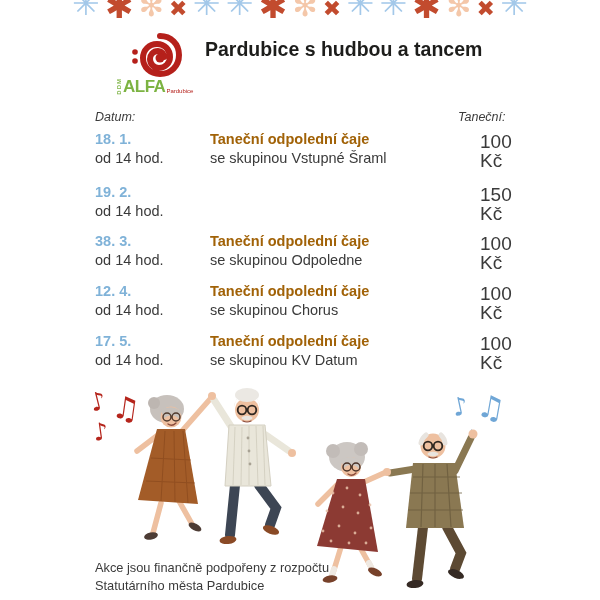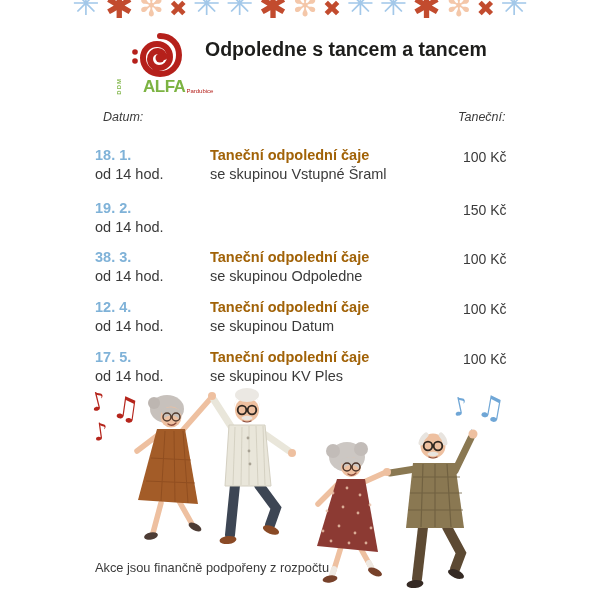--- a/index.html
+++ b/index.html
@@ -26,41 +26,41 @@
 
   
   .logo{left:116px;top:33px;width:92px;height:64px;}
   .logo-spiral{position:absolute;left:14px;top:0;}
   .logo-bottom{position:absolute;left:0;bottom:2px;display:flex;align-items:flex-end;}
   .logo-ddm{
     color:var(--logo-green);font-size:6px;font-weight:bold;letter-spacing:1px;
     writing-mode:vertical-rl;transform:rotate(180deg);line-height:1;margin-right:1px;
   }
   .logo-alfa{
-    color:var(--logo-green);font-size:17px;font-weight:800;letter-spacing:-0.5px;line-height:1;margin-left:20px;
+    color:var(--logo-green);font-size:17px;font-weight:800;letter-spacing:-0.5px;line-height:1;
   }
   .logo-city{color:var(--logo-red);font-size:6px;margin-left:1px;line-height:1;margin-bottom:1px;}
 
   
   .title{left:205px;top:36px;width:310px;
     font-size:19.5px;font-weight:800;line-height:26px;color:var(--title-text);}
 
   
   .content{left:75px;top:0;width:450px;height:600px;}
   .col-head{position:absolute;top:110px;font-size:12.5px;font-style:italic;color:#3c3c3c;}
-  .col-head.date{left:28px;}
+  .col-head.date{left:20px;}
   .col-head.price{left:383px;}
-  .row{position:absolute;left:0;width:450px;height:46px;font-size:14.5px;line-height:19px;margin-top:16px;}
+  .row{position:absolute;left:0;width:450px;height:46px;font-size:14.5px;line-height:19px;}
   .row .cell-date{position:absolute;left:20px;top:0;width:110px;}
   .row .date-val{color:var(--date-blue);font-weight:bold;}
   .row .time-val{color:var(--body-text);}
   .row .cell-event{position:absolute;left:135px;top:0;width:235px;}
   .row .event-title{font-weight:bold;color:#a16207;}
   .row .event-sub{color:var(--body-text);}
-  .row .cell-price{position:absolute;left:388px;top:2px;font-size:14px;color:var(--body-text);}
+  .row .cell-price{position:absolute;left:405px;top:2px;font-size:19px;color:var(--body-text);}
 
   
   .illustration{left:75px;top:383px;width:450px;height:212px;}
   .note{position:absolute;font-family:"DejaVu Sans",sans-serif;line-height:1;pointer-events:none;}
   .note-red{color:var(--note-red);}
   .note-blue{color:var(--note-blue);}
   .n1{left:90px;top:389px;font-size:25px;transform:rotate(-14deg);}
   .n2{left:112px;top:393px;font-size:31px;transform:rotate(8deg);}
   .n3{left:93px;top:420px;font-size:24px;transform:rotate(-8deg);}
   .n4{left:452px;top:394px;font-size:25px;transform:rotate(-12deg);}
@@ -99,21 +99,21 @@
     <circle cx="30" cy="25" r="4.5" fill="#b5201b"></circle>
   </svg>
   <div class="logo-bottom">
     <span class="logo-ddm">DDM</span>
     <span class="logo-alfa">ALFA</span>
     <span class="logo-city">Pardubice</span>
   </div>
 </div>
 
 <div class="abs title">
-  <div>Odpoledne s tancem a tancem</div>
+  <div>Pardubice s hudbou a tancem</div>
 </div>
 
 <div class="abs content">
   <div class="col-head date">Datum:</div>
   <div class="col-head price">Taneční:</div>
 
   <div class="row" style="top:130px">
     <div class="cell-date">
       <div class="date-val">18. 1.</div>
       <div class="time-val">od 14 hod.</div>
@@ -145,33 +145,33 @@
     <div class="cell-price">100 Kč</div>
   </div>
 
   <div class="row" style="top:282px">
     <div class="cell-date">
       <div class="date-val">12. 4.</div>
       <div class="time-val">od 14 hod.</div>
     </div>
     <div class="cell-event">
       <div class="event-title">Taneční odpolední čaje</div>
-      <div class="event-sub">se skupinou Datum</div>
+      <div class="event-sub">se skupinou Chorus</div>
     </div>
     <div class="cell-price">100 Kč</div>
   </div>
 
   <div class="row" style="top:332px">
     <div class="cell-date">
       <div class="date-val">17. 5.</div>
       <div class="time-val">od 14 hod.</div>
     </div>
     <div class="cell-event">
       <div class="event-title">Taneční odpolední čaje</div>
-      <div class="event-sub">se skupinou KV Ples</div>
+      <div class="event-sub">se skupinou KV Datum</div>
     </div>
     <div class="cell-price">100 Kč</div>
   </div>
 </div>
 
 <span class="note note-red n1">♪</span>
 <span class="note note-red n2">♫</span>
 <span class="note note-red n3">♪</span>
 <span class="note note-blue n4">♪</span>
 <span class="note note-blue n5">♫</span>
@@ -276,13 +276,14 @@
     <circle cx="353" cy="63" r="4.3" fill="none" stroke="#2e2620" stroke-width="1.8"></circle>
     <circle cx="363" cy="63" r="4.3" fill="none" stroke="#2e2620" stroke-width="1.8"></circle>
     <path d="M 357 63 L 359 63" stroke="#2e2620" stroke-width="1.8"></path>
     <ellipse cx="358" cy="71" rx="5.5" ry="2.2" fill="#e8e4df"></ellipse>
     <path d="M 354 74 Q 358 76 362 74" stroke="#8a4a3a" stroke-width="1.2" fill="none" stroke-linecap="round"></path>
   </g>
 </svg>
 
 <div class="abs footer">
   <div>Akce jsou finančně podpořeny z rozpočtu</div>
+  <div>Statutárního města Pardubice</div>
 </div>
 
 </body></html>

